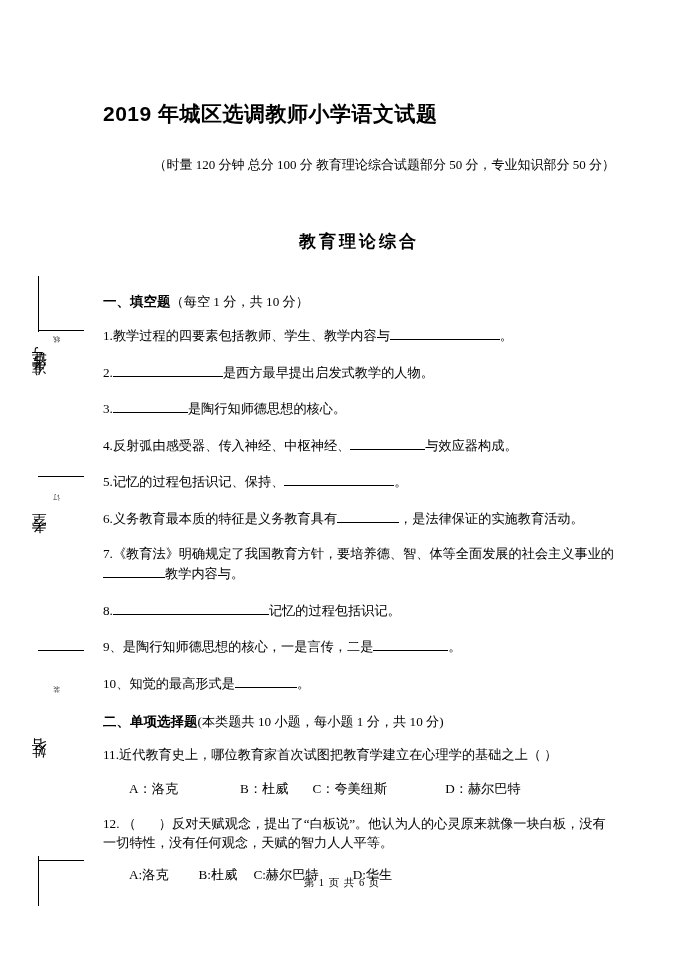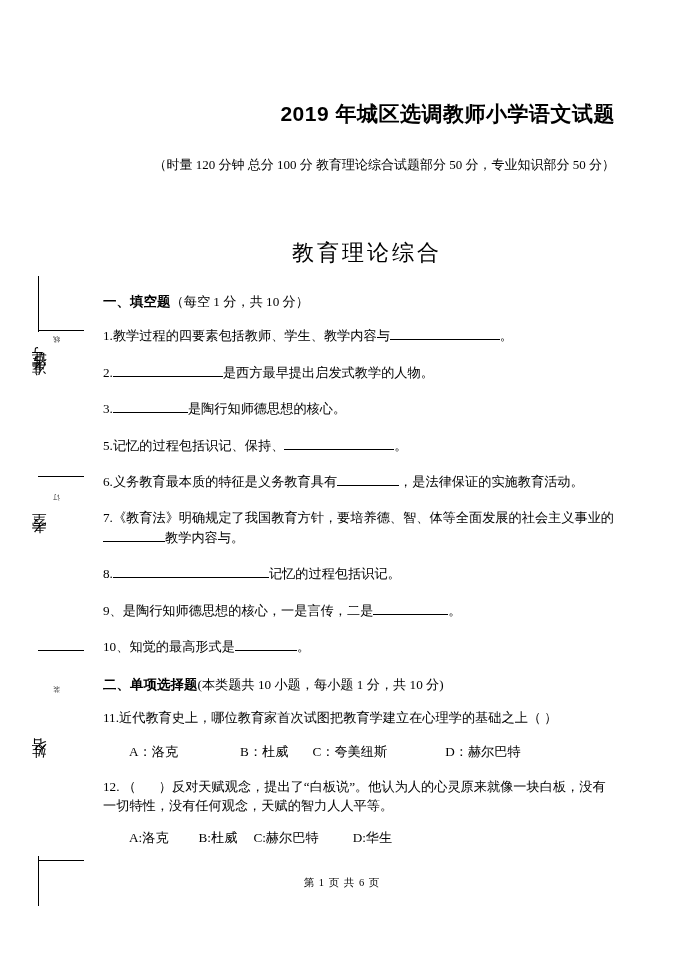--- a/index.html
+++ b/index.html
@@ -63,49 +63,49 @@
     left: 103px;
     top: 0;
     width: 512px;
   }
 
   h1#doc-title {
     margin: 0;
     padding: 0;
     font-size: 21px;
     font-weight: bold;
-    text-align: right;
+    text-align: left;
     font-family: "Liberation Sans", "DejaVu Sans", sans-serif;
     letter-spacing: 0.5px;
     position: absolute;
     top: 100px;
     left: 0;
     width: 512px;
   }
 
   #subtitle {
     position: absolute;
     top: 155px;
     left: 0;
     width: 512px;
     font-size: 13px;
     line-height: 20px;
     text-align: right;
     white-space: nowrap;
   }
 
   h2#section-title {
-    margin: 8px;
+    margin: 0;
     position: absolute;
     top: 230px;
     left: 0;
     width: 512px;
     text-align: center;
-    font-size: 22px;
-    font-weight: normal;
+    font-size: 17px;
+    font-weight: bold;
     font-family: "Liberation Sans", "DejaVu Sans", sans-serif;
     letter-spacing: 3px;
   }
 
   #content {
     position: absolute;
     top: 293px;
     left: 0;
     width: 512px;
     font-size: 13.2px;
@@ -225,20 +225,23 @@
       </p>
 
       <p class="q">
         <span>2.</span><span class="blank b-xl"></span><span>是西方最早提出启发式教学的人物。</span>
       </p>
 
       <p class="q">
         <span>3.</span><span class="blank b-md"></span><span>是陶行知师德思想的核心。</span>
       </p>
 
+      <p class="q">
+        <span>4.</span><span>反射弧由感受器、传入神经、中枢神经、</span><span class="blank b-md"></span><span>与效应器构成。</span>
+      </p>
 
       <p class="q">
         <span>5.</span><span>记忆的过程包括识记、保持、</span><span class="blank b-xl"></span><span>。</span>
       </p>
 
       <p class="q">
         <span>6.</span><span>义务教育最本质的特征是义务教育具有</span><span class="blank b-sm"></span><span>，是法律保证的实施教育活动。</span>
       </p>
 
       <p class="q">

